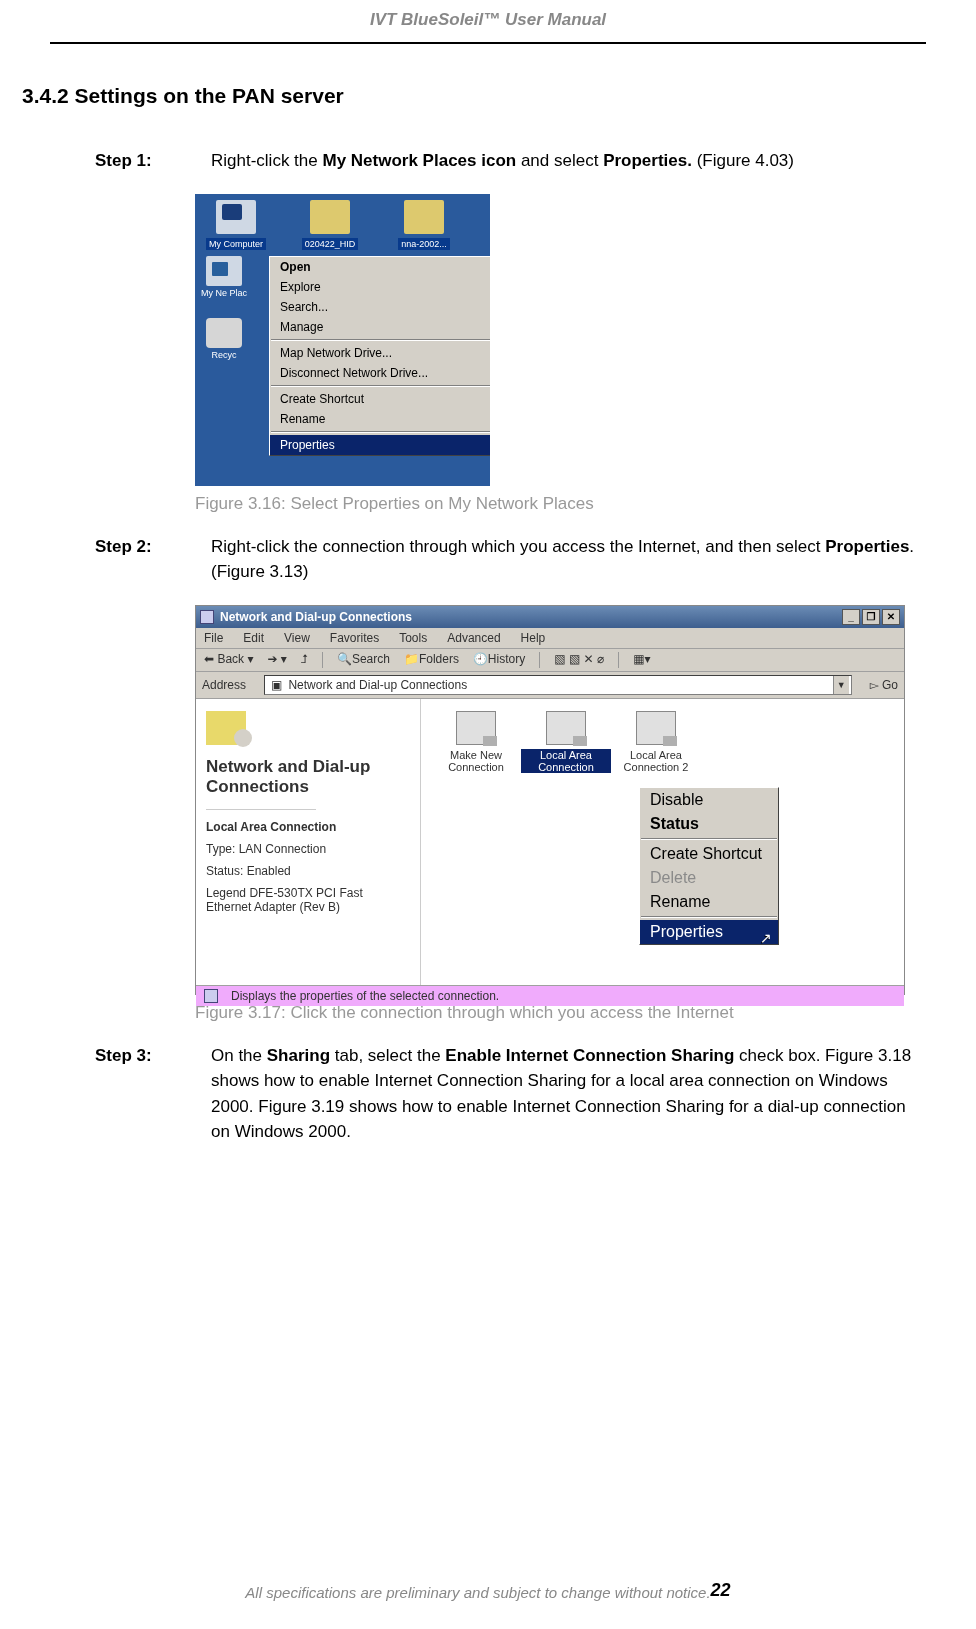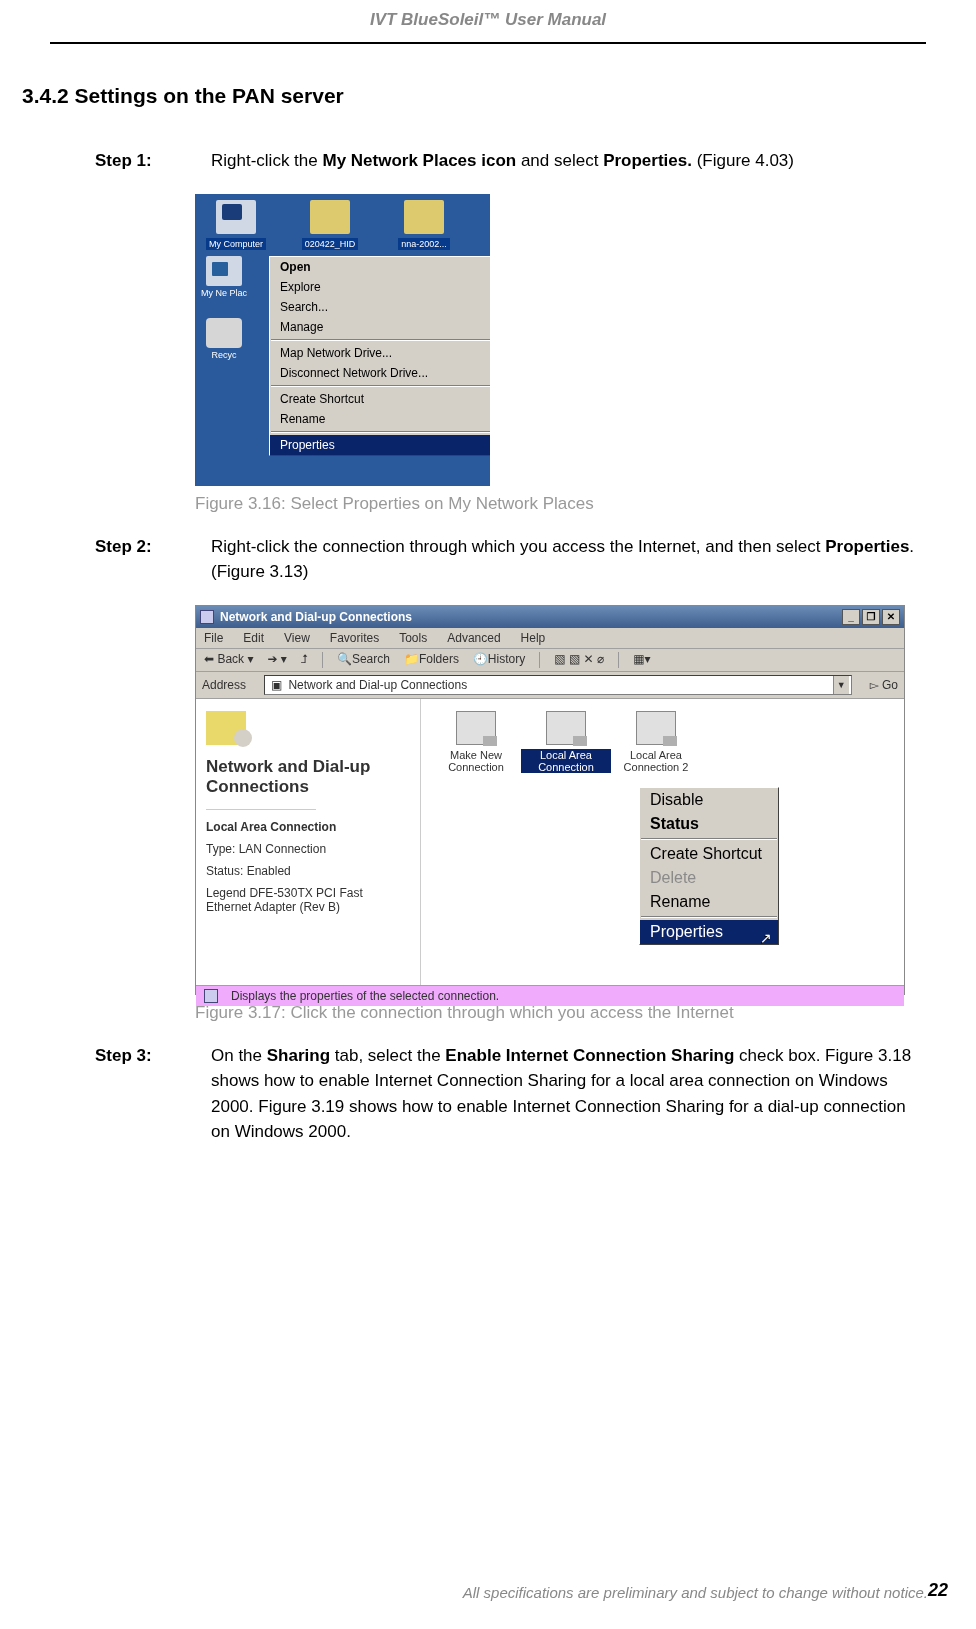--- a/index.html
+++ b/index.html
@@ -192,21 +192,21 @@
     padding: 3px 8px;
     display:flex; align-items:flex-start; gap:13px;
     font-size:12px;
   }
   .statusbar .sic { width:14px; height:14px; background:#cce; border:1px solid #447;}
   .footer {
     position: absolute;
     bottom: 28px;
     left: 0; right: 0;
     padding: 0 28px;
-    display:flex; justify-content:flex-end; align-items:flex-end;
+    display:flex; justify-content:center; align-items:flex-end;
   }
   .footer .ftxt {
     color: #888;
     font-style: italic;
     font-size: 15px;
   }
   .footer .pnum {
     font-weight: bold;
     font-style: italic;
     font-size: 18px;

